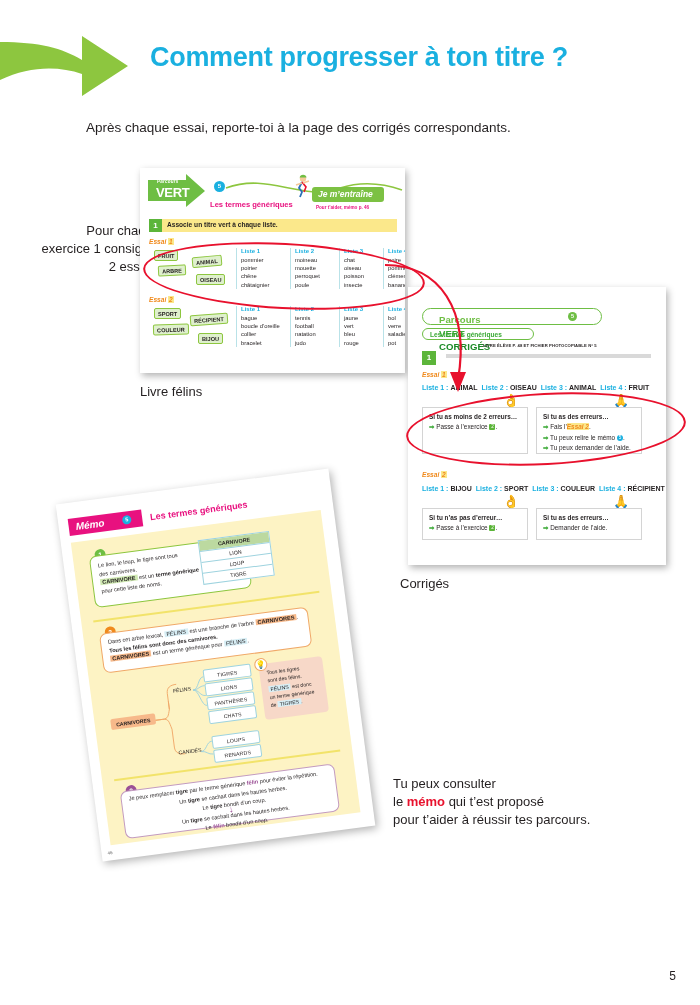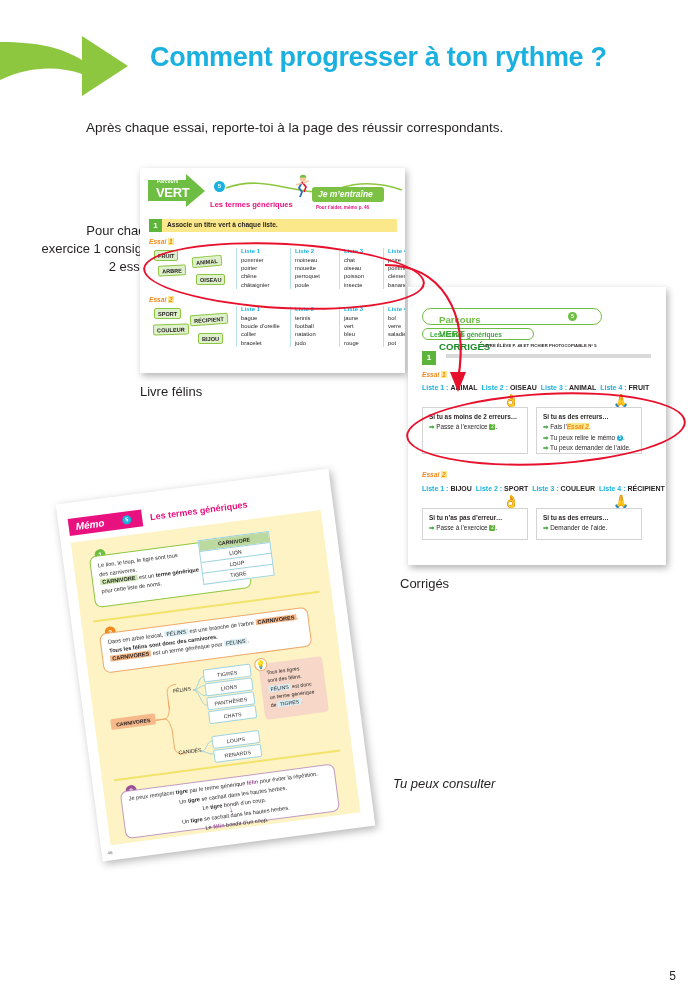--- a/index.html
+++ b/index.html
@@ -21,21 +21,21 @@
   #intro-line {
     position:absolute; left:86px; top:120px; width:560px;
     font-size:13.5px; color:#231f20;
   }
 
   
   .caption { position:absolute; font-size:13px; color:#231f20; line-height:1.38; }
   #caption-left { left:40px; top:222px; width:120px; text-align:right; }
   #caption-livre { left:140px; top:383px; }
   #caption-corriges { left:400px; top:575px; }
-  #caption-memo { left:393px; top:775px; width:260px;font-style:italic; }
+  #caption-memo { left:393px; top:775px; width:260px; }
   #caption-memo .hl { color:#e8112d; font-weight:bold; }
   #page-number { position:absolute; right:24px; bottom:22px; font-size:12px; color:#231f20; }
 
   
   .panel { position:absolute; background:#fff; box-shadow:2px 3px 7px rgba(0,0,0,0.30); }
 
   
   #panel-livre { left:140px; top:168px; width:265px; height:205px; overflow:hidden; }
   #livre-band { position:absolute; left:0; top:0; width:100%; height:48px; }
   .parcours-badge { position:absolute; left:8px; top:6px; width:58px; height:34px; }
@@ -177,30 +177,32 @@
   #ellipse-livre { left:143px; top:243px; width:282px; height:66px; transform:rotate(3deg); }
   #ellipse-corr { left:406px; top:393px; width:280px; height:72px; transform:rotate(-3deg); }
   #red-connector { position:absolute; left:380px; top:240px; width:120px; height:160px; }
 </style>
 </head>
 <body>
 
 <svg id="arrow-head" viewBox="0 0 130 72">
   <path d="M0 14 C 40 14, 62 20, 82 32 L 82 8 L 128 38 L 82 68 L 82 46 C 58 38, 30 38, 0 52 Z" fill="#8dc63f"></path>
 </svg>
-<div id="page-title">Comment progresser à ton rythme ?</div>
-<div id="intro-line">Après chaque essai, reporte-toi à la page des réussir correspondants.</div>
+<div id="page-title">Comment progresser à ton titre ?</div>
+<div id="intro-line">Après chaque essai, reporte-toi à la page des corrigés correspondants.</div>
 
 <div class="caption" id="caption-left">
   <div>Pour chaque exercice 1 consigne, 2 essais.</div>
 </div>
 <div class="caption" id="caption-livre">Livre félins</div>
 <div class="caption" id="caption-corriges">Corrigés</div>
 <div class="caption" id="caption-memo">
   <div>Tu peux consulter</div>
+  <div><span>le </span><span class="hl">mémo</span><span> qui t’est proposé</span></div>
+  <div>pour t’aider à réussir tes parcours.</div>
 </div>
 <div id="page-number">5</div>
 
 <div class="panel" id="panel-livre">
   <svg id="livre-band" viewBox="0 0 265 48">
     <path d="M86 20 C 130 4, 160 34, 200 20 C 225 12, 245 16, 262 22" stroke="#8dc63f" stroke-width="1.6" fill="none"></path>
   </svg>
   <svg class="parcours-badge" viewBox="0 0 58 34">
     <path d="M0 6 L38 6 L38 0 L57 17 L38 33 L38 27 L0 27 Z" fill="#6ebe44"></path>
   </svg>

